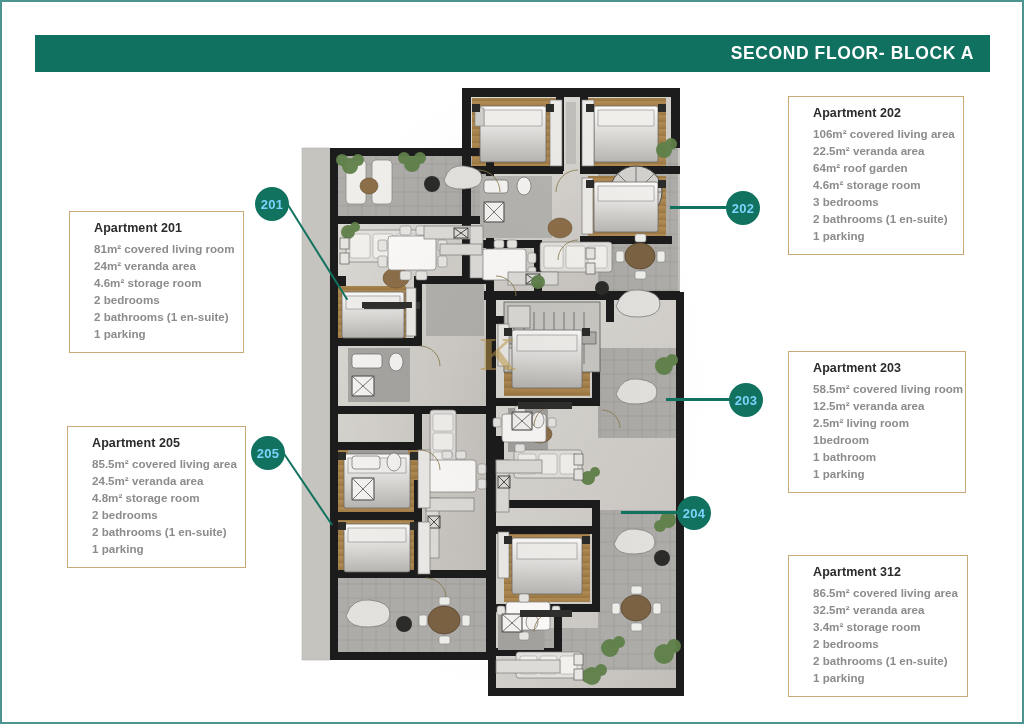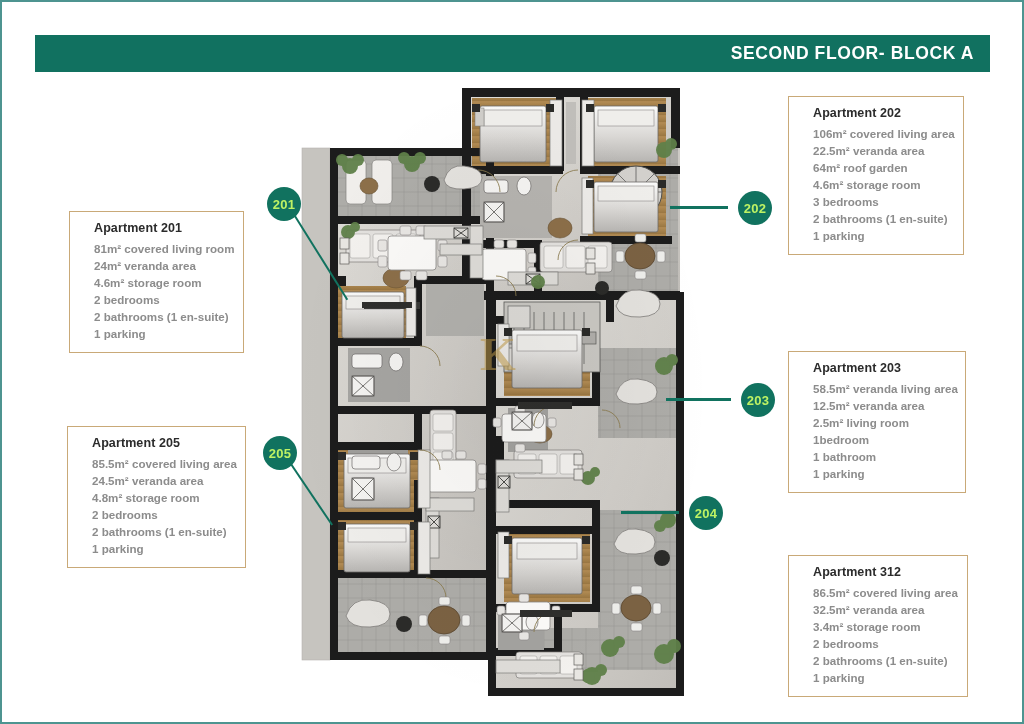--- a/index.html
+++ b/index.html
@@ -64,27 +64,26 @@
   #box-202{ left:786px; top:94px;  width:176px; }
   #box-203{ left:786px; top:349px; width:178px; }
   #box-204{ left:786px; top:553px; width:180px; }
 
   
   .marker{
     position:absolute;
     width:34px;height:34px;
     border-radius:50%;
     background:#11725f;
-    color:#bef264;
+    color:#7dd3fc;
     font-size:13px;
     font-weight:bold;
     display:flex;align-items:center;justify-content:center;
     z-index:40;
     letter-spacing:0.2px;
-    margin-left:12px;
   }
   #marker-201{ left:253px; top:185px; }
   #marker-205{ left:249px; top:434px; }
   #marker-202{ left:724px; top:189px; }
   #marker-203{ left:727px; top:381px; }
   #marker-204{ left:675px; top:494px; }
 
   
   .leader{ position:absolute; background:#11725f; z-index:35; }
   #leader-201{ left:283px; top:200px; width:2.4px; height:116px;
@@ -703,21 +702,21 @@
     <div class="info-line">22.5m² veranda area</div>
     <div class="info-line">64m² roof garden</div>
     <div class="info-line">4.6m² storage room</div>
     <div class="info-line">3 bedrooms</div>
     <div class="info-line">2 bathrooms (1 en-suite)</div>
     <div class="info-line">1 parking</div>
   </div>
 
   <div class="info-box" id="box-203">
     <div class="info-title">Apartment 203</div>
-    <div class="info-line">58.5m² veranda living area</div>
+    <div class="info-line">58.5m² covered living room</div>
     <div class="info-line">12.5m² veranda area</div>
     <div class="info-line">2.5m² living room</div>
     <div class="info-line">1bedroom</div>
     <div class="info-line">1 bathroom</div>
     <div class="info-line">1 parking</div>
   </div>
 
   <div class="info-box" id="box-204">
     <div class="info-title">Apartment 312</div>
     <div class="info-line">86.5m² covered living area</div>

